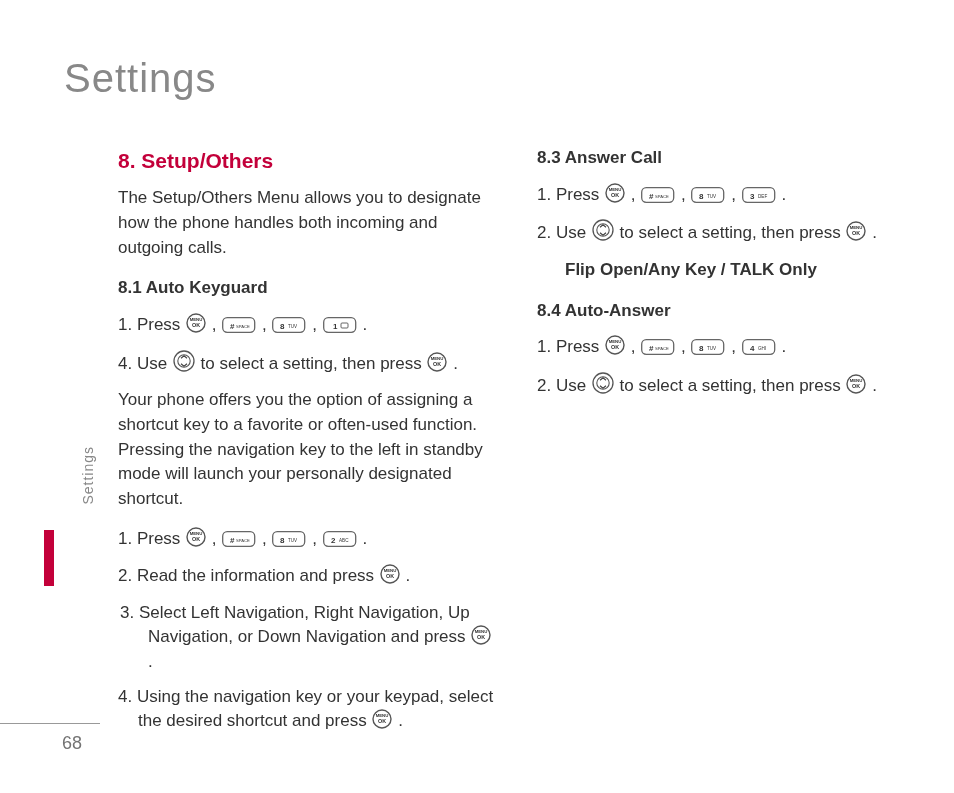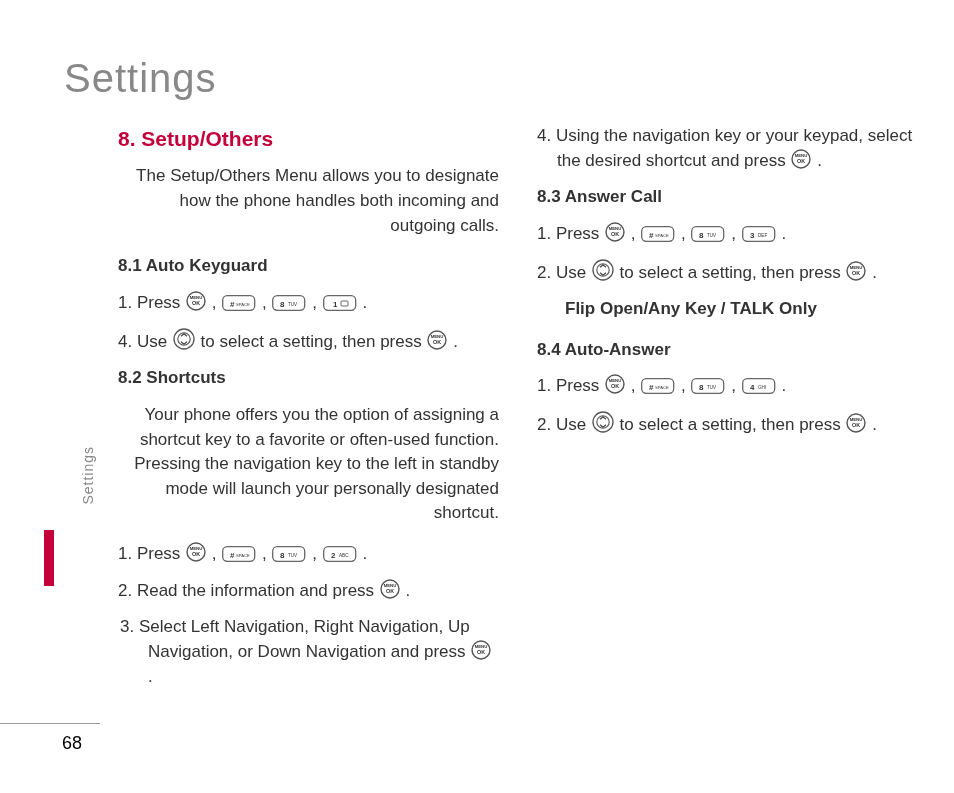--- a/index.html
+++ b/index.html
@@ -48,42 +48,42 @@
     top: 723px;
     width: 100px;
     height: 1px;
     background: #999;
   }
   .page-number {
     position: absolute;
     left: 62px;
     top: 733px;
     font-size: 18px;
-    color: #000000;
+    color: #737373;
   }
   .columns {
     position: absolute;
     left: 118px;
-    top: 124px;
+    top: 146px;
     width: 800px;
     height: 620px;
     column-count: 2;
     column-gap: 38px;
     column-fill: auto;
     font-size: 17px;
     line-height: 1.45;
     color: #333;
   }
   .section-head {
     color: #c3003a;
     font-weight: 700;
     font-size: 21px;
     margin: 0 0 10px 0;
   }
-  .para { margin: 0 0 16px 0; text-align: right; }
+  .para { margin: 0 0 16px 0; }
   .subhead {
     font-weight: 700;
     margin: 8px 0 12px 0;
   }
   .step {
     margin: 0 0 12px 0;
     padding-left: 28px;
     text-indent: -28px;
   }
   .step-tight {
@@ -187,21 +187,20 @@
           <use href="#ico-nav"></use>
         </svg></span>
     <span>  to select a setting, then press </span>
     <span class="key" title="MENU/OK"><svg width="20" height="20">
           <use href="#ico-ok"></use>
         </svg></span>
     <span> .</span>
   </div>
 
 
-  <div class="subhead">8.2 Shortcuts</div>
   <div class="para">Your phone offers you the option of assigning a shortcut key to a favorite or often-used function. Pressing the navigation key to the left in standby mode will launch your personally designated shortcut.</div>
 
   <div class="step">
     <span>1.  Press </span>
     <span class="key" title="MENU/OK"><svg width="20" height="20">
           <use href="#ico-ok"></use>
         </svg></span>
     <span> , </span>
     <span class="key" title="# SPACE"><svg width="34" height="16">
           <use href="#ico-key"></use>

